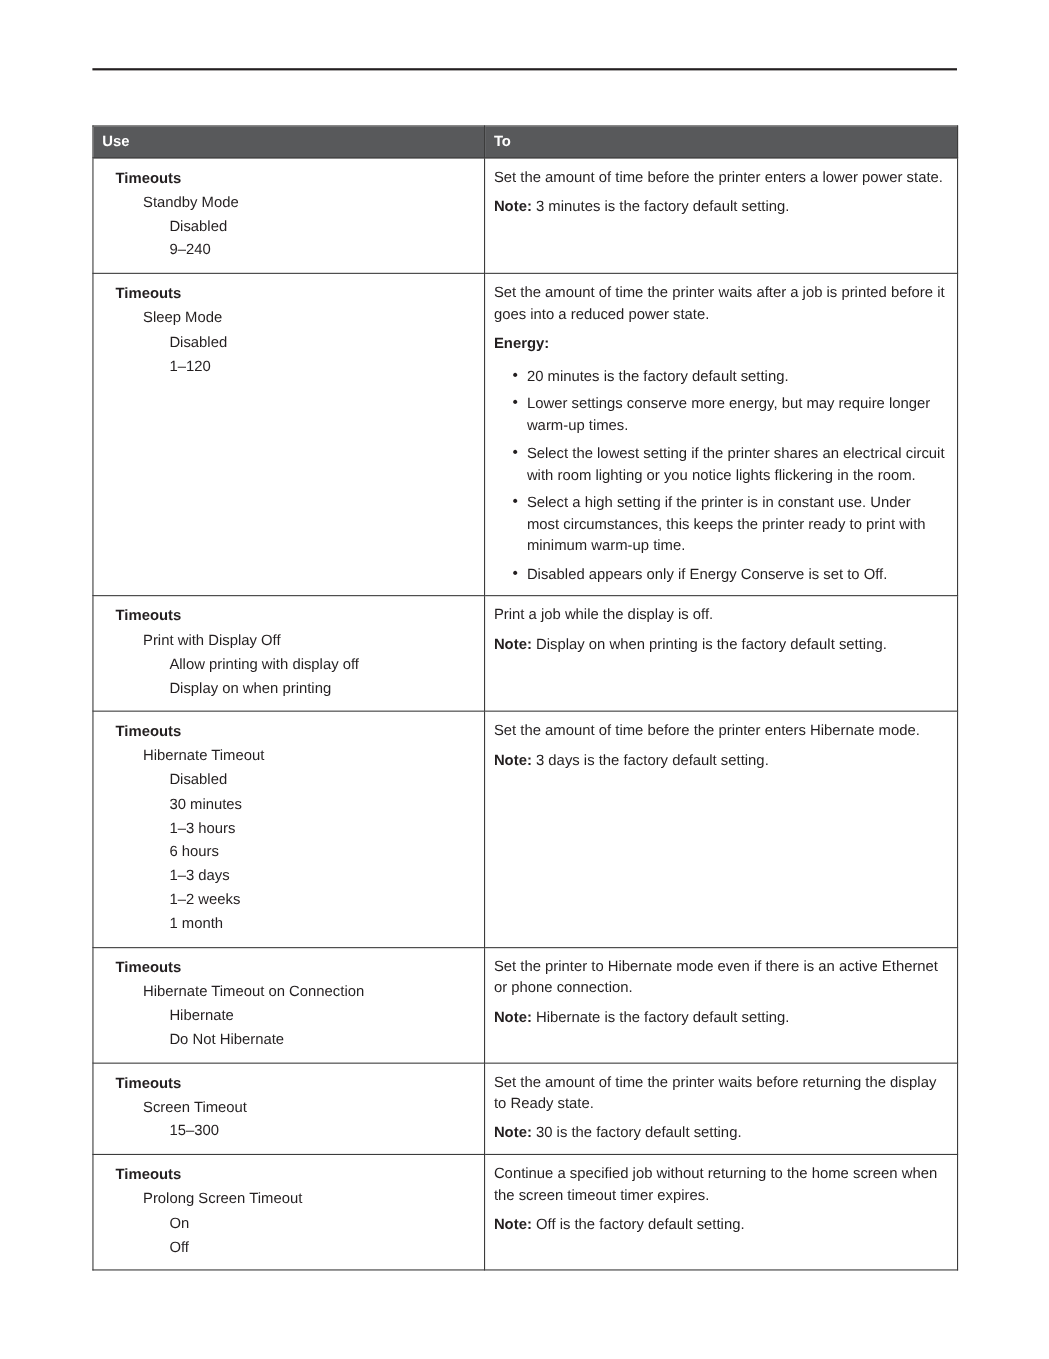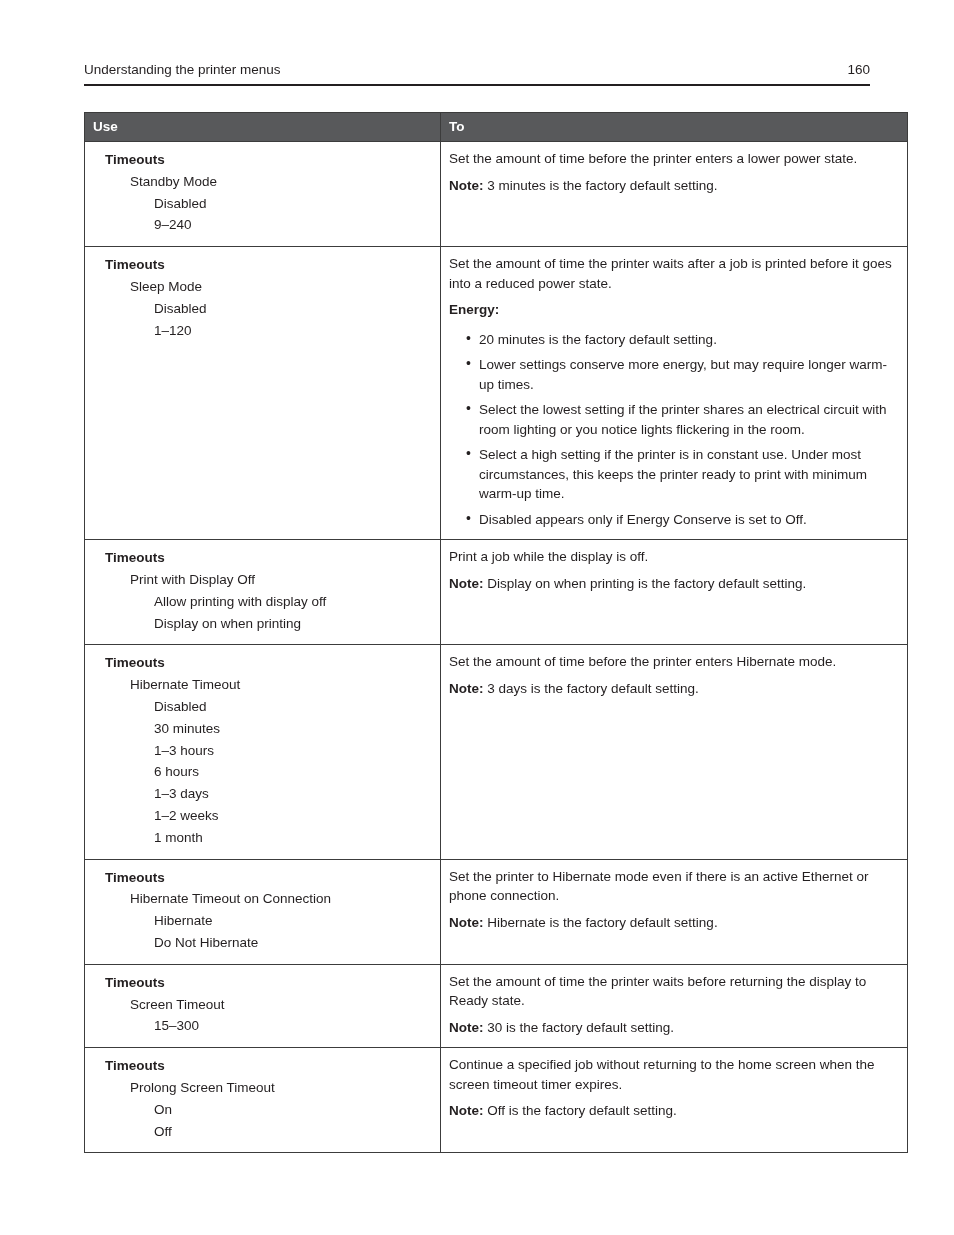--- a/index.html
+++ b/index.html
@@ -21,33 +21,33 @@
     font-size: 13.5px;
     color: #231f20;
     margin-bottom: 7px;
   }
   .header-rule {
     height: 2px;
     background: #231f20;
     width: 100%;
   }
   table.menu-table {
-    margin-top: 26px;
+    margin-top: 50px;
     width: 786px;
     border-collapse: collapse;
     table-layout: fixed;
     font-size: 13.5px;
   }
   table.menu-table th, table.menu-table td {
     border: 1px solid #3c3c3c;
     vertical-align: top;
     text-align: left;
   }
   th.use-col { width: 356px; }
-  th.to-col  { width: 467px; }
+  th.to-col  { width: 430px; }
   table.menu-table th {
     background: #58595b;
     color: #ffffff;
     font-weight: bold;
     font-size: 13.5px;
     padding: 6px 8px 7px 8px;
     border-bottom: 1px solid #3c3c3c;
   }
   td.use-cell { padding: 7px 6px 10px 19px; }
   td.to-cell  { padding: 7px 10px 10px 8px; }
@@ -81,24 +81,20 @@
     left: -13px;
     top: -1px;
     font-size: 14px;
     color: #231f20;
   }
 </style>
 </head>
 <body>
 
 <div class="page">
-  <div class="page-header">
-    <span>Understanding the printer menus</span>
-    <span>160</span>
-  </div>
   <div class="header-rule"></div>
 
   <table class="menu-table">
     <thead>
       <tr>
         <th class="use-col">Use</th>
         <th class="to-col">To</th>
       </tr>
     </thead>
     <tbody>

